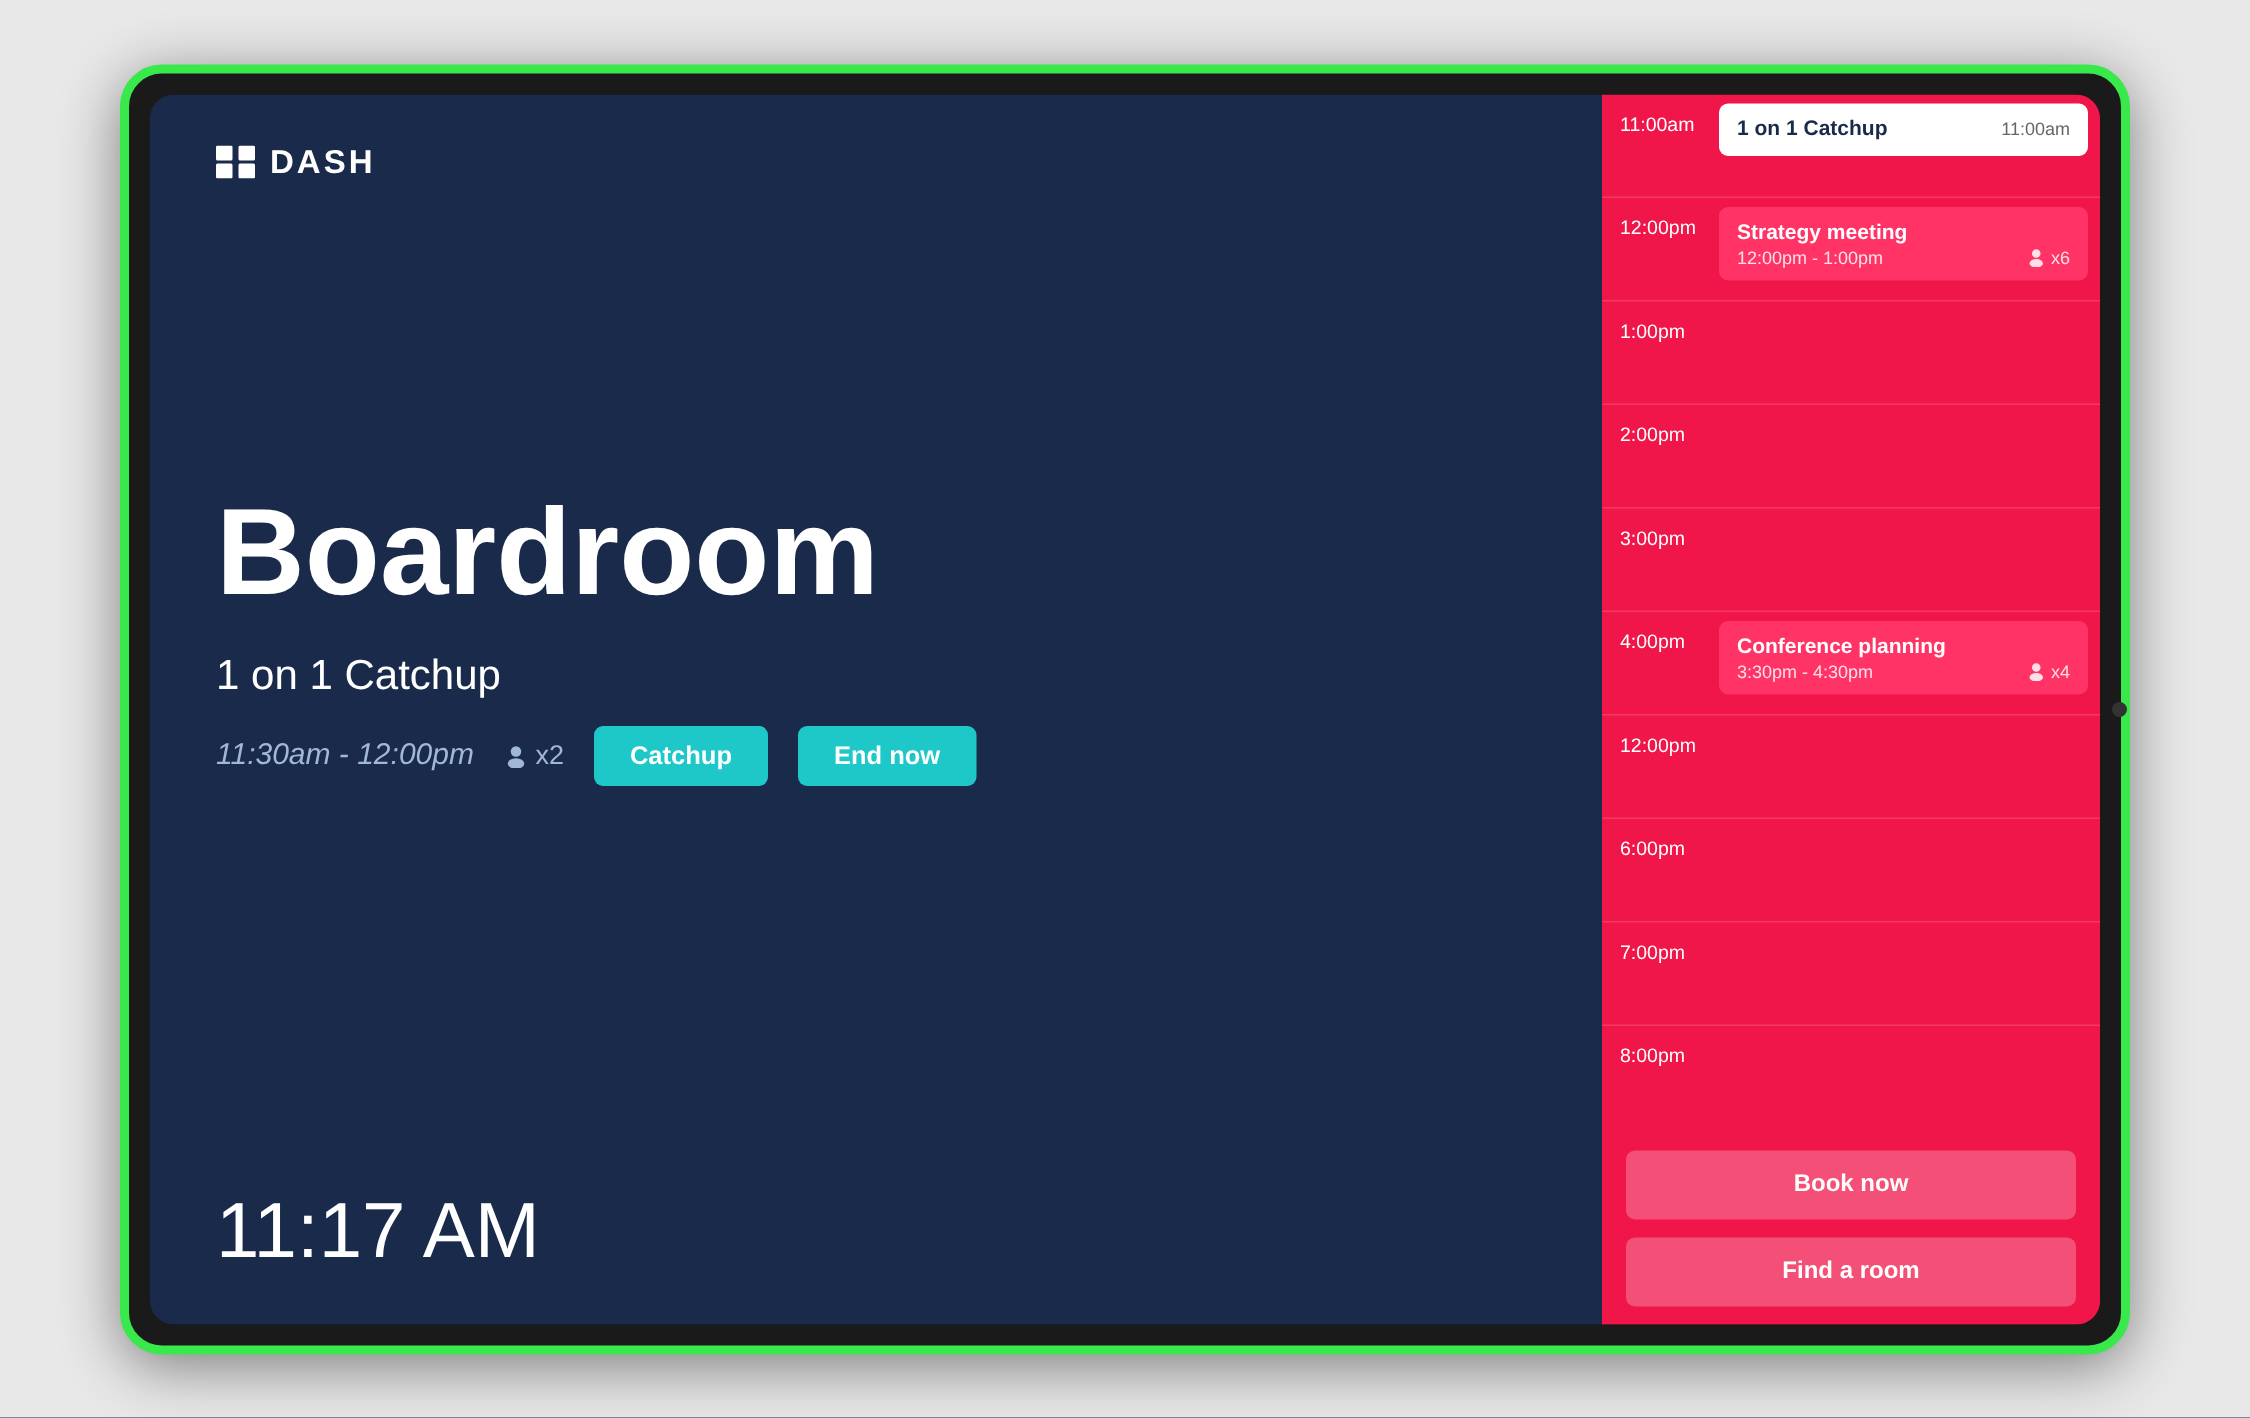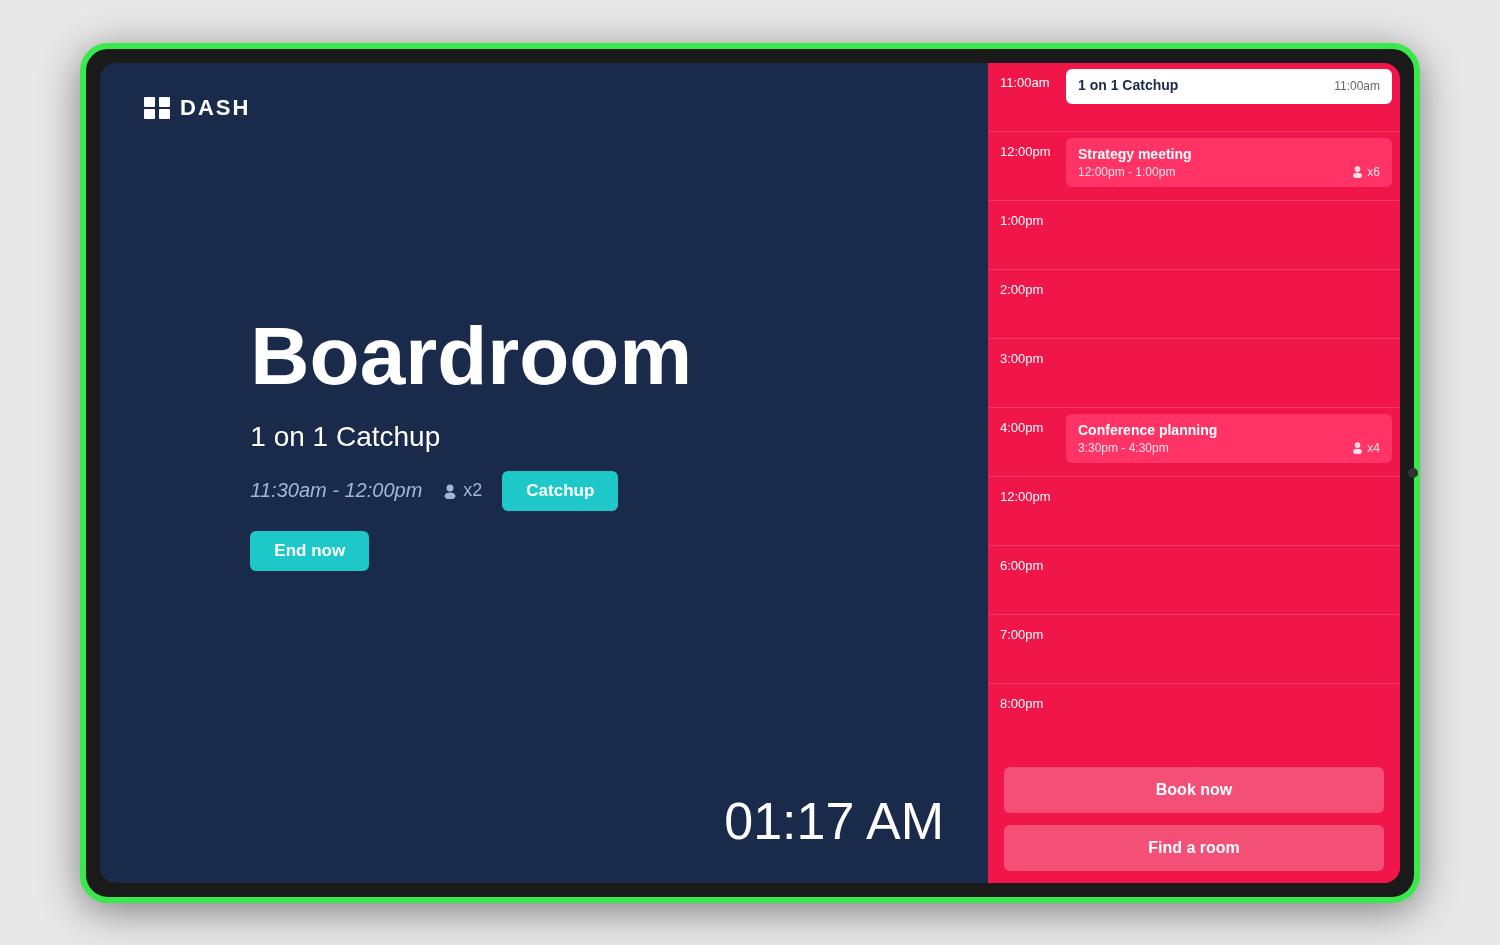--- a/index.html
+++ b/index.html
@@ -31,21 +31,21 @@
       overflow: hidden;
       display: flex;
       flex-direction: row;
     }
 
     
     .left-panel {
       flex: 1;
       background: #1a2a4a;
       display: flex;
-      flex-direction: row;
+      flex-direction: column;
       padding: 32px 44px;
       position: relative;
     }
 
     .logo {
       display: flex;
       align-items: center;
       gap: 10px;
       margin-bottom: auto;
     }
@@ -133,21 +133,21 @@
 
     .current-time {
       color: white;
       font-size: 52px;
       font-weight: 300;
       margin-top: auto;
     }
 
     
     .right-panel {
-      width: 412px;
+      width: 332px;
       background: #f0164a;
       display: flex;
       flex-direction: column;
       overflow: hidden;
     }
 
     .schedule-area {
       flex: 1;
       overflow-y: auto;
       padding: 0;
@@ -305,21 +305,21 @@
               <circle cx="8" cy="5" r="3.5"></circle>
               <ellipse cx="8" cy="13" rx="5.5" ry="3.5"></ellipse>
             </svg>
             <span>x2</span>
           </span>
           <button class="btn-extend">Catchup</button>
           <button class="btn-end-now">End now</button>
         </div>
       </div>
 
-      <div class="current-time">01:17 AM</div>
+      <div class="current-time">11:17 AM</div>
     </div>
 
     <div class="right-panel">
       <div class="schedule-area">
 
         <div class="time-slot">
           <div class="time-label">11:00am</div>
           <div class="event-area">
             <div class="event-card first">
               <div class="event-time-row">

